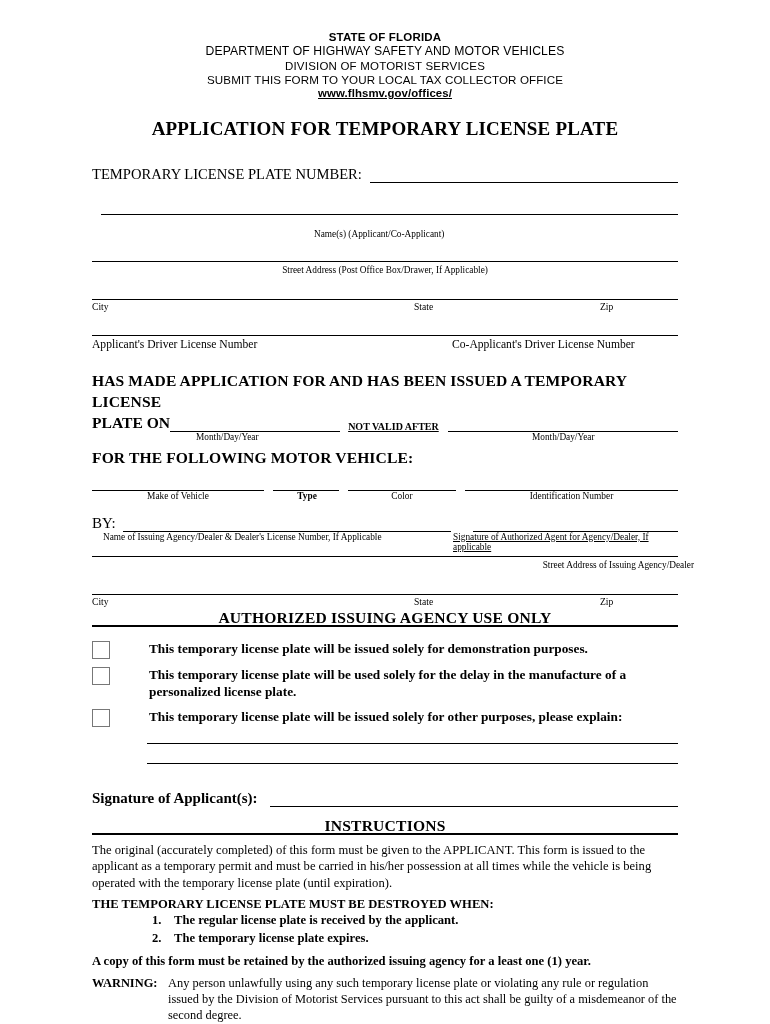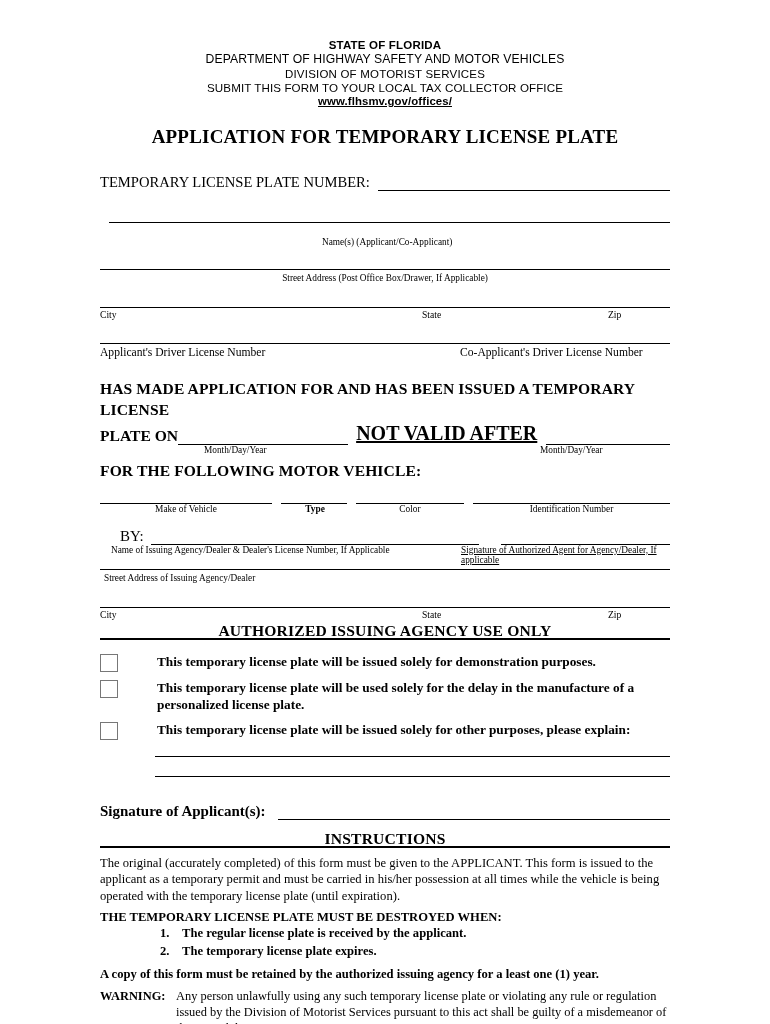--- a/index.html
+++ b/index.html
@@ -12,21 +12,21 @@
     height: 1024px;
     font-family: "Liberation Serif", serif;
     color: #000000;
     position: relative;
     overflow: hidden;
   }
   .page {
     position: relative;
     width: 770px;
     height: 917px;
-    padding: 12px;
+    padding: 4px;
     box-sizing: border-box;
   }
 
   
   .hdr {
     text-align: center;
     font-family: "Liberation Sans", sans-serif;
     padding-top: 26px;
     line-height: 1.22;
   }
@@ -93,21 +93,21 @@
     letter-spacing: .1px;
     line-height: 1.32;
   }
   .plate-on-row {
     display: flex;
     align-items: flex-end;
   }
   .po-label { font-size: 15.6px; font-weight: bold; white-space: nowrap; }
   .po-line1 { width: 170px; border-bottom: 1.6px solid #000; height: 15px; }
   .nva {
-    font-size: 20px;
+    font-size: 10px;
     font-weight: bold;
     text-decoration: underline;
     white-space: nowrap;
     margin-left: 8px;
   }
   .po-line2 { flex: 1; margin-left: 9px; border-bottom: 1.6px solid #000; height: 15px; }
 
   .date-caps { position: relative; height: 13px; }
   .date-caps span { position: absolute; top: 0; font-size: 9.3px; }
 
@@ -286,35 +286,35 @@
       <div class="veh-gap"></div>
       <div class="veh-seg" style="flex:1;"></div>
     </div>
     <div class="veh-caps">
       <span style="left:0; width:172px;">Make of Vehicle</span>
       <span style="left:182px; width:66px;font-weight:bold;">Type</span>
       <span style="left:256px; width:108px;">Color</span>
       <span style="left:373px; right:0;">Identification Number</span>
     </div>
 
-    <div class="by-row" style="margin-top:10px;margin-left:20px;">
+    <div class="by-row" style="margin-top:10px;">
       <div class="by-label">BY:</div>
       <div class="by-seg" style="width:328px;"></div>
       <div style="width:22px;"></div>
       <div class="by-seg" style="flex:1;"></div>
     </div>
     <div class="by-caps" style="height:16px;">
       <span style="left:11px;">Name of Issuing Agency/Dealer &amp; Dealer's License Number, If Applicable</span>
       <span style="left:361px;" class="cap-u">Signature of Authorized Agent for Agency/Dealer, If applicable</span>
     </div>
 
     <div style="height:8px;"></div>
     <div class="fullrule"></div>
     <div class="cap-row" style="margin-top:3px;">
-      <div class="cap" style="position:absolute; left:4px; width:100%; text-align:left;">Street Address of Issuing Agency/Dealer</div>
+      <div class="cap" style="position:absolute; left:16px; width:100%; text-align:right;">Street Address of Issuing Agency/Dealer</div>
     </div>
 
     <div style="height:22px;"></div>
     <div class="fullrule"></div>
     <div class="citerow" style="margin-top:1px;">
       <span style="left:0;">City</span>
       <span style="left:322px;">State</span>
       <span style="left:508px;">Zip</span>
     </div>
 

